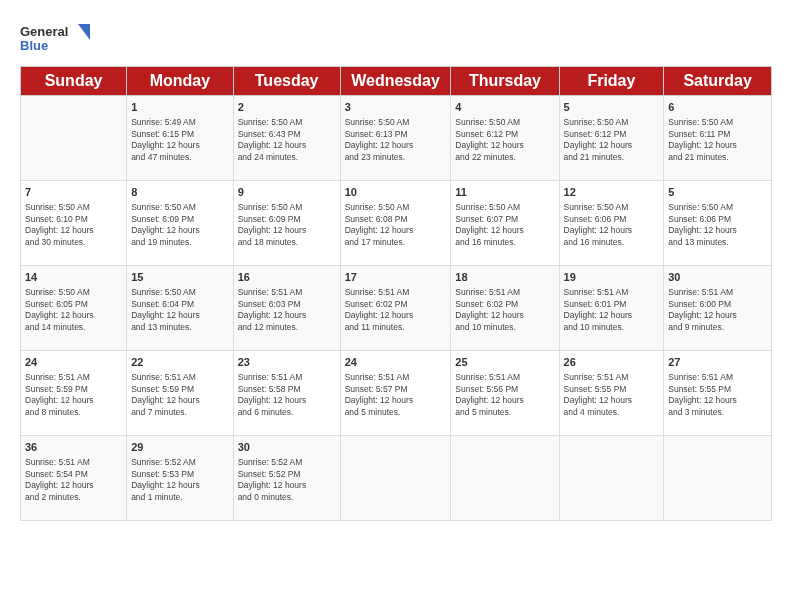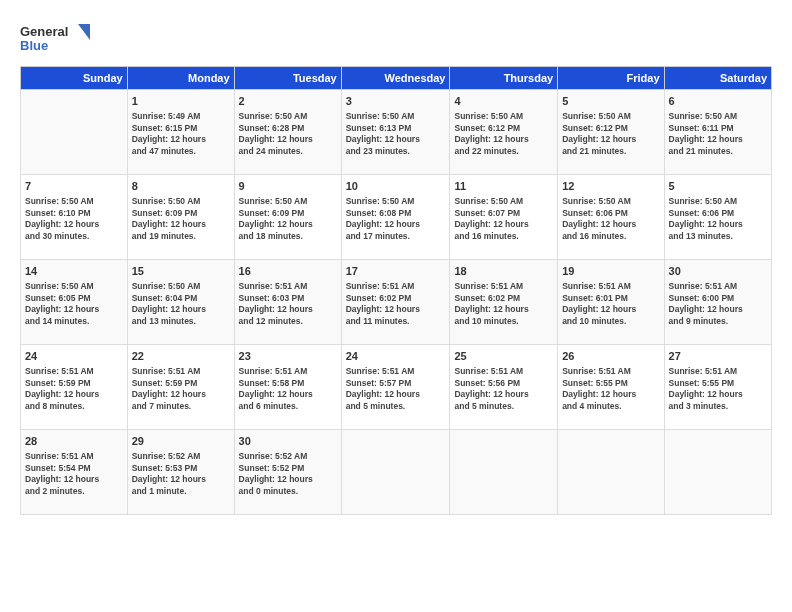--- a/index.html
+++ b/index.html
@@ -37,25 +37,25 @@
     .subtitle {
       font-size: 13px;
       color: #555;
     }
     .calendar {
       width: 100%;
       border-collapse: collapse;
       font-size: 9.5px;
     }
     .calendar thead tr th {
-      background-color: #1d4ed8;
+      background-color: #b91c1c;
       color: #fff;
       padding: 5px 4px;
-      text-align: right;
-      font-size: 11px;
+      text-align: center;
+      font-size: 16px;
       font-weight: bold;
       border: 1px solid #ccc;
     }
     .calendar tbody tr td {
       vertical-align: top;
       padding: 4px 4px;
       border: 1px solid #ddd;
       width: 113px;
       min-height: 70px;
       height: 85px;
@@ -67,21 +67,20 @@
     }
     .day-num {
       font-weight: bold;
       font-size: 11px;
       display: block;
       margin-bottom: 2px;
     }
     .day-info {
       font-size: 8.5px;
       color: #444;
-      font-weight: bold;
     }
     .day-info div {
       line-height: 1.35;
     }
     .calendar tbody tr:nth-child(odd) td { background: #f9f9f9; }
     .calendar tbody tr:nth-child(even) td { background: #fff; }
   </style>
 </head>
 <body>
 
@@ -121,21 +120,21 @@
               <div>Sunrise: 5:49 AM</div>
               <div>Sunset: 6:15 PM</div>
               <div>Daylight: 12 hours</div>
               <div>and 47 minutes.</div>
             </div>
           </td>
           <td>
             <span class="day-num">2</span>
             <div class="day-info">
               <div>Sunrise: 5:50 AM</div>
-              <div>Sunset: 6:28 PM</div>
+              <div>Sunset: 6:43 PM</div>
               <div>Daylight: 12 hours</div>
               <div>and 24 minutes.</div>
             </div>
           </td>
           <td>
             <span class="day-num">3</span>
             <div class="day-info">
               <div>Sunrise: 5:50 AM</div>
               <div>Sunset: 6:13 PM</div>
               <div>Daylight: 12 hours</div>
@@ -360,21 +359,21 @@
             <div class="day-info">
               <div>Sunrise: 5:51 AM</div>
               <div>Sunset: 5:55 PM</div>
               <div>Daylight: 12 hours</div>
               <div>and 3 minutes.</div>
             </div>
           </td>
         </tr>
         <tr>
           <td>
-            <span class="day-num">28</span>
+            <span class="day-num">36</span>
             <div class="day-info">
               <div>Sunrise: 5:51 AM</div>
               <div>Sunset: 5:54 PM</div>
               <div>Daylight: 12 hours</div>
               <div>and 2 minutes.</div>
             </div>
           </td>
           <td>
             <span class="day-num">29</span>
             <div class="day-info">

